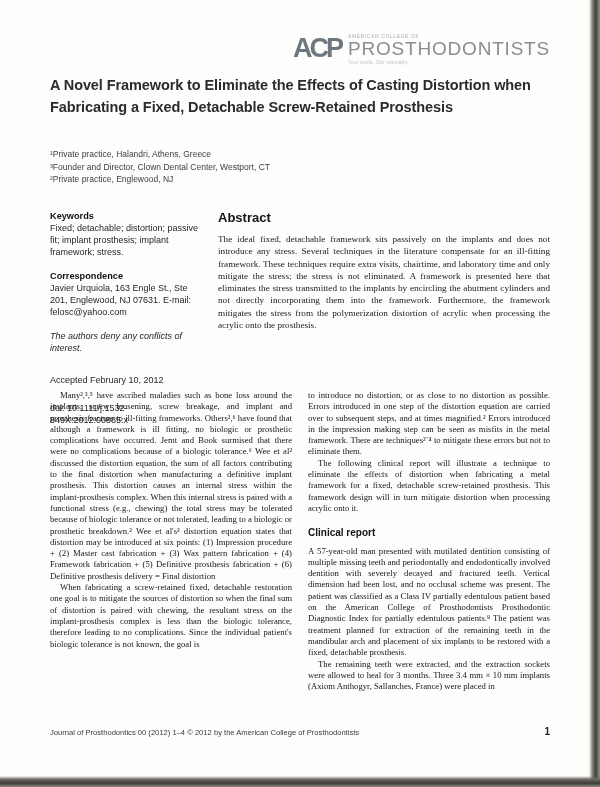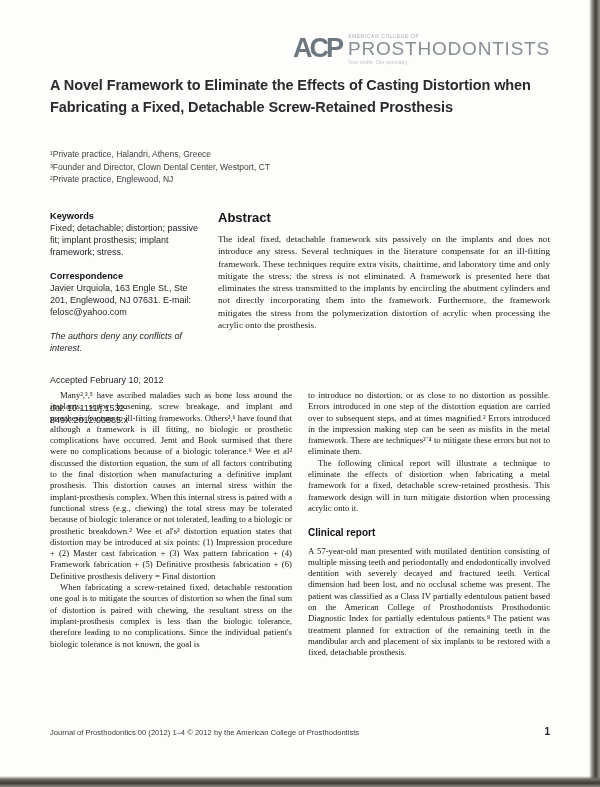--- a/index.html
+++ b/index.html
@@ -104,20 +104,21 @@
   <div class="columns">
     <div class="col">
       <p>Many²,³,⁵ have ascribed maladies such as bone loss around the implants, screw loosening, screw breakage, and implant and prosthesis fracture to ill-fitting frameworks. Others²,⁶ have found that although a framework is ill fitting, no biologic or prosthetic complications have occurred. Jemt and Book surmised that there were no complications because of a biologic tolerance.⁶ Wee et al² discussed the distortion equation, the sum of all factors contributing to the final distortion when manufacturing a definitive implant prosthesis. This distortion causes an internal stress within the implant-prosthesis complex. When this internal stress is paired with a functional stress (e.g., chewing) the total stress may be tolerated because of biologic tolerance or not tolerated, leading to a biologic or prosthetic breakdown.² Wee et al's² distortion equation states that distortion may be introduced at six points: (1) Impression procedure + (2) Master cast fabrication + (3) Wax pattern fabrication + (4) Framework fabrication + (5) Definitive prosthesis fabrication + (6) Definitive prosthesis delivery = Final distortion</p>
       <p>When fabricating a screw-retained fixed, detachable restoration one goal is to mitigate the sources of distortion so when the final sum of distortion is paired with chewing, the resultant stress on the implant-prosthesis complex is less than the biologic tolerance, therefore leading to no complications. Since the individual patient's biologic tolerance is not known, the goal is</p>
     </div>
     <div class="col">
       <p class="noindent">to introduce no distortion, or as close to no distortion as possible. Errors introduced in one step of the distortion equation are carried over to subsequent steps, and at times magnified.² Errors introduced in the impression making step can be seen as misfits in the metal framework. There are techniques²⁻⁴ to mitigate these errors but not to eliminate them.</p>
       <p>The following clinical report will illustrate a technique to eliminate the effects of distortion when fabricating a metal framework for a fixed, detachable screw-retained prosthesis. This framework design will in turn mitigate distortion when processing acrylic onto it.</p>
       <h3 class="section-heading">Clinical report</h3>
       <p class="noindent">A 57-year-old man presented with mutilated dentition consisting of multiple missing teeth and periodontally and endodontically involved dentition with severely decayed and fractured teeth. Vertical dimension had been lost, and no occlusal scheme was present. The patient was classified as a Class IV partially edentulous patient based on the American College of Prosthodontists Prosthodontic Diagnostic Index for partially edentulous patients.⁸ The patient was treatment planned for extraction of the remaining teeth in the mandibular arch and placement of six implants to be restored with a fixed, detachable prosthesis.</p>
+      <p>The remaining teeth were extracted, and the extraction sockets were allowed to heal for 3 months. Three 3.4 mm × 10 mm implants (Axiom Anthogyr, Sallanches, France) were placed in</p>
     </div>
   </div>
 
   <div class="footer">
     <span>Journal of Prosthodontics 00 (2012) 1–4 © 2012 by the American College of Prosthodontists</span>
     <span class="page-number">1</span>
   </div>
 
   <div class="edge-right"></div>
   <div class="edge-bottom"></div>

